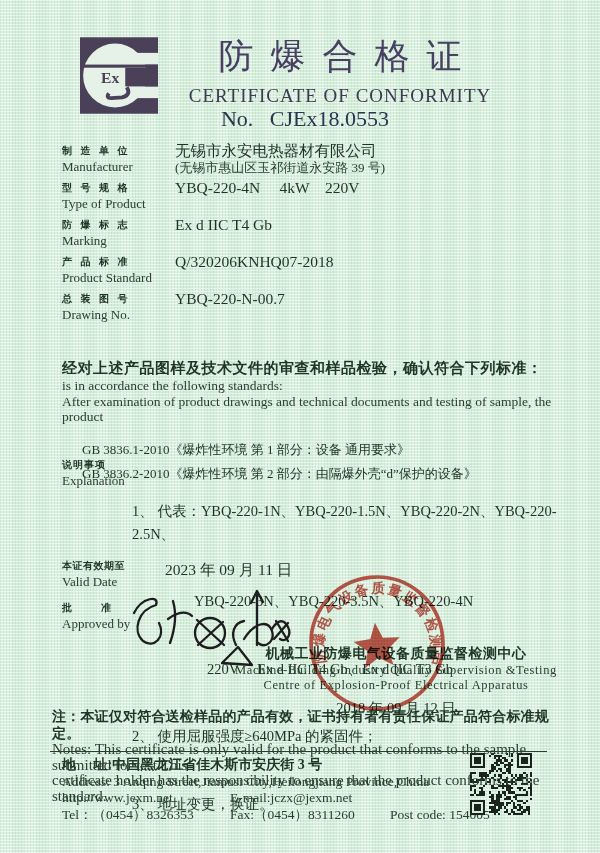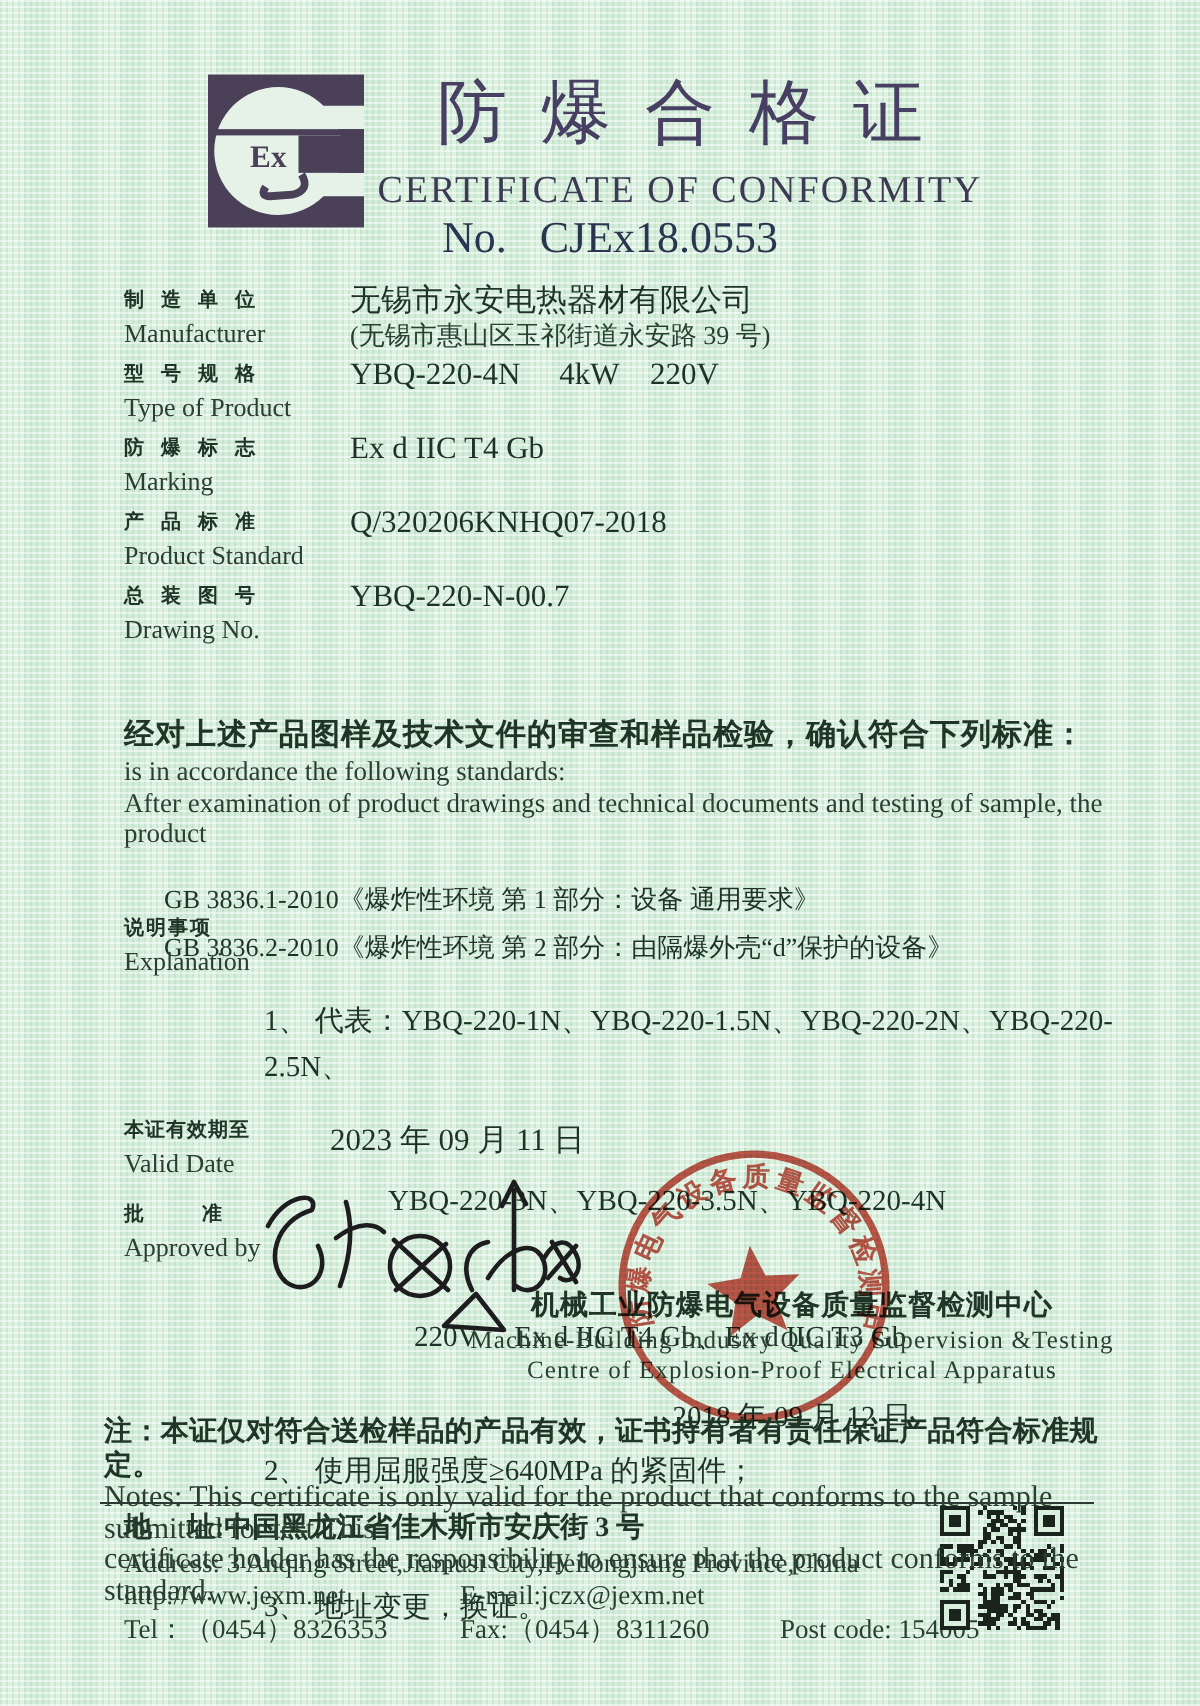--- a/index.html
+++ b/index.html
@@ -12,21 +12,21 @@
   .certificate{
     position:relative;width:600px;height:853px;overflow:hidden;
     background-color:#d9eedd;
     background-image:
       repeating-linear-gradient(0deg, rgba(255,255,255,.5) 0 1px, transparent 1px 3px),
       repeating-linear-gradient(90deg, rgba(170,218,183,.45) 0 1px, transparent 1px 3px),
       repeating-linear-gradient(90deg, rgba(255,255,255,.15) 0 12px, rgba(184,224,195,.15) 12px 24px);
   }
   .abs{position:absolute;}
   
-  .logo{left:104px;top:37px;width:78px;height:66px;}
+  .logo{left:80px;top:37px;width:78px;height:66px;}
   .title-block{left:170px;top:33px;width:340px;text-align:center;}
   .title-zh{
     font-size:35px;letter-spacing:17px;color:#474063;
     font-family:"Liberation Serif","DejaVu Serif",serif;
     white-space:nowrap;text-indent:17px;
   }
   .title-en{font-size:19px;letter-spacing:1px;color:#3d3a53;margin-top:5px;white-space:nowrap;}
   .cert-no{left:170px;top:106px;width:270px;text-align:center;font-size:22px;color:#2a3550;white-space:pre;}
   
   .fields{left:62px;top:141px;right:20px;}

